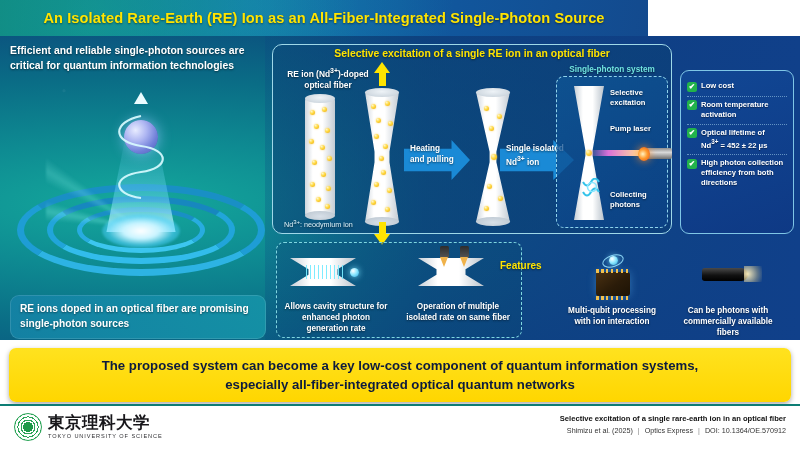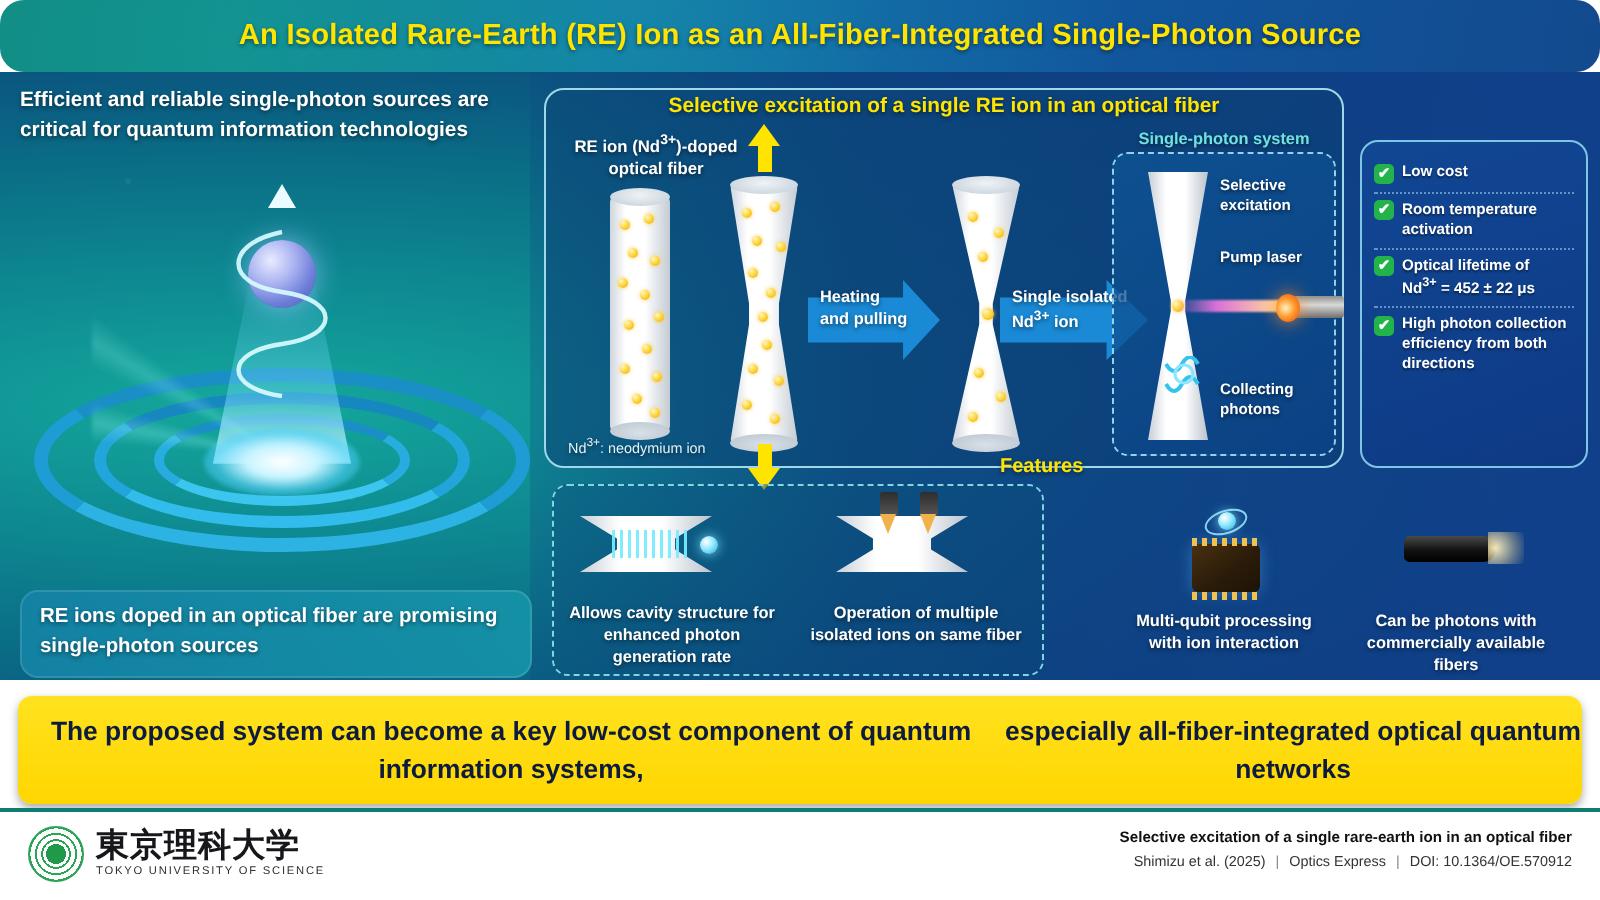--- a/index.html
+++ b/index.html
@@ -5,26 +5,26 @@
   * { box-sizing: border-box; margin: 0; padding: 0; }
   body {
     width: 800px; height: 450px; overflow: hidden;
     font-family: "Liberation Sans", sans-serif;
     background: #ffffff;
   }
   .poster { position: relative; width: 800px; height: 450px; }
 
   
   .header {
-    position: absolute; left: 0; top: 0; width: 800px; height: 36px;
+    position: absolute; left: 0; top: 0; width: 648px; height: 36px;
     background:
       radial-gradient(circle at 14% 60%, rgba(22,170,150,.55) 0%, rgba(22,170,150,0) 48%),
       radial-gradient(circle at 40% 20%, rgba(30,140,190,.45) 0%, rgba(30,140,190,0) 50%),
       linear-gradient(100deg,#0e7e7c 0%, #0d6fa0 38%, #11569c 70%, #134a8e 100%);
-    display: flex; align-items: center; justify-content: center; border-radius: 12px;
+    display: flex; align-items: center; justify-content: center;
   }
   .header-title {
     color: #ffe400; font-size: 14.6px; font-weight: bold;
     letter-spacing: .1px; text-align: center; white-space: nowrap;
     text-shadow: 0 1px 2px rgba(0,0,0,.45);
   }
 
   
   .body-bg {
     position: absolute; left:0; top:36px; width:800px; height:304px;
@@ -214,21 +214,21 @@
   .check-text{ color:#ffffff; font-size:7.6px; font-weight:bold; line-height:1.32;
                text-shadow:0 1px 1px rgba(0,0,0,.45); }
 
   
   .features-panel{
     position:absolute; left:276px; top:242px; width:246px; height:96px;
     border:1.2px dashed #7fd6e0; border-radius:8px;
     background: linear-gradient(135deg, rgba(11,92,128,.5) 0%, rgba(10,70,120,.5) 100%);
   }
   .features-title{
-    position:absolute; left:500px; top:228px; color:#ffe400; font-size:10px; font-weight:bold;
+    position:absolute; left:500px; top:260px; color:#ffe400; font-size:10px; font-weight:bold;
     text-shadow:0 1px 2px rgba(0,0,0,.5);
     text-align:right;
   }
   .feature-cap{
     position:absolute; color:#ffffff; font-size:8.2px; font-weight:bold; line-height:1.34;
     text-align:center; text-shadow:0 1px 2px rgba(0,0,0,.5);
   }
   .cavity-wave{
     position:absolute; height:14px;
     background: repeating-linear-gradient(90deg, rgba(120,235,255,.95) 0 1.5px, rgba(120,235,255,0) 1.5px 4px);
@@ -268,21 +268,21 @@
   .qubit-orbit{
     position:absolute; width:22px;height:12px;border-radius:50%;
     border:1.3px solid rgba(150,225,255,.9); transform:rotate(-18deg);
   }
 
   
   .banner{
     position:absolute; left:9px; top:348px; width:782px; height:54px;
     background: linear-gradient(180deg,#ffe21f 0%, #ffd600 100%);
     border-radius:7px;
-    display:flex; align-items:center; justify-content:center; flex-direction:row;
+    display:flex; align-items:center; justify-content:center; flex-direction:column;
     box-shadow: 0 2px 5px rgba(0,0,0,.35);
   }
   .banner-line{
     color:#0d1b3e; font-size:13.2px; font-weight:bold; text-align:center; line-height:1.45;
   }
 
   
   .footer{
     position:absolute; left:0; top:404px; width:800px; height:46px; background:#ffffff;
   }
@@ -457,21 +457,21 @@
   <div class="cavity-wave" style="left:306px; top:265px; width:38px;"></div>
   <div class="photon-dot" style="left:350px; top:268px;"></div>
   <div class="feature-cap" style="left:282px; top:302px; width:108px;">Allows cavity structure for enhanced photon generation rate</div>
 
   <div class="taper" style="left:418px; top:258px; width:66px; height:28px;
        clip-path:polygon(0% 0%,100% 0%,72% 40%,72% 60%,100% 100%,0% 100%,28% 60%,28% 40%);"></div>
   <div class="probe" style="left:440px; top:246px;"></div>
   <div class="probe-tip" style="left:439.5px; top:257px;"></div>
   <div class="probe" style="left:460px; top:246px;"></div>
   <div class="probe-tip" style="left:459.5px; top:257px;"></div>
-  <div class="feature-cap" style="left:404px; top:302px; width:108px;">Operation of multiple isolated ions on same fiber</div>
+  <div class="feature-cap" style="left:404px; top:302px; width:108px;">Operation of multiple isolated rate on same fiber</div>
 
   <div class="chip" style="left:596px; top:272px;"></div>
   <div class="chip-pins" style="left:596px; top:269px; width:34px;"></div>
   <div class="chip-pins" style="left:596px; top:296px; width:34px;"></div>
   <div class="photon-dot" style="left:609px; top:256px;"></div>
   <div class="qubit-orbit" style="left:602px; top:255px;"></div>
   <div class="feature-cap" style="left:560px; top:306px; width:104px;">Multi-qubit processing with ion interaction</div>
 
   <div class="cable" style="left:702px; top:268px;"></div>
   <div class="cable-fan" style="left:744px; top:266px;"></div>

